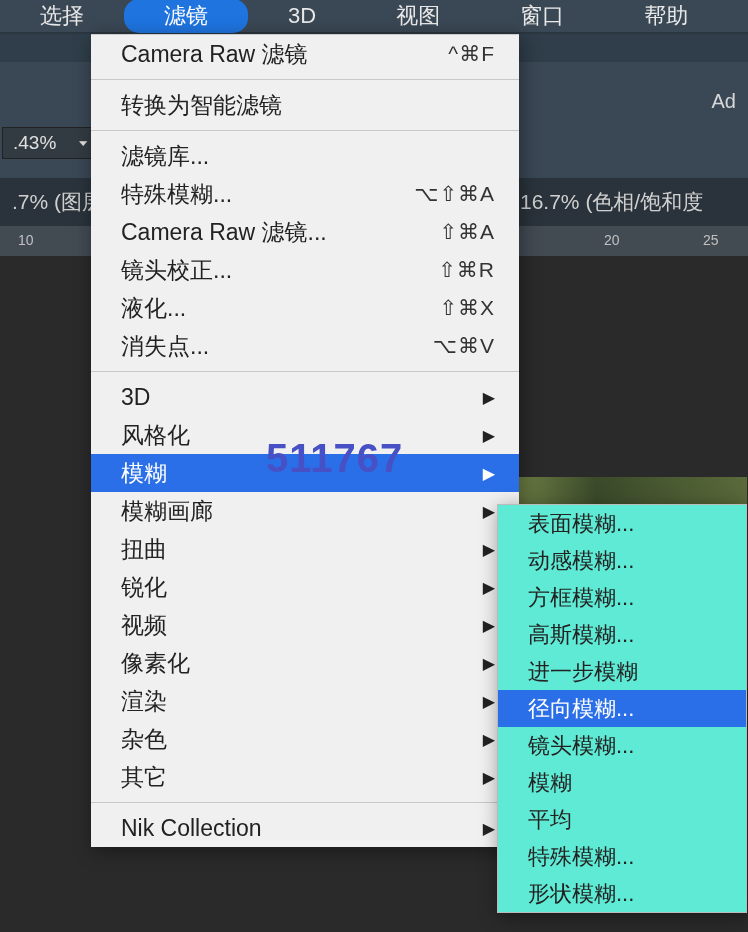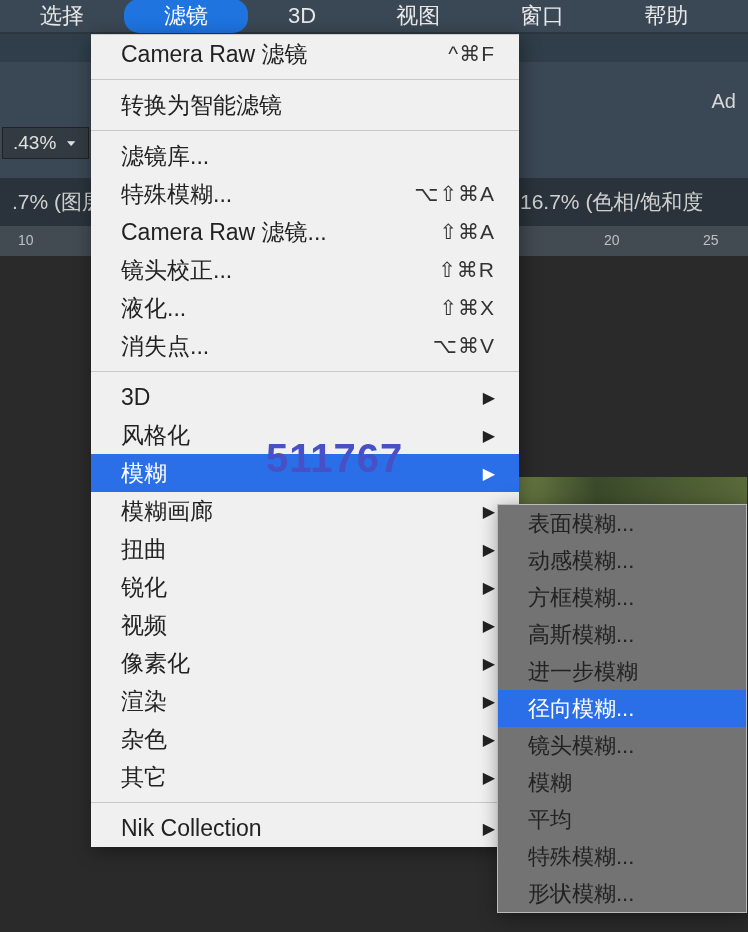--- a/index.html
+++ b/index.html
@@ -55,21 +55,21 @@
       height: 38px;
     }
     .zoom-dropdown {
       background: #333b42;
       color: #e0e0e0;
       padding: 4px 10px;
       font-size: 19px;
       border: 1px solid #222;
       display: flex;
       align-items: center;
-      gap: 8px;
+      gap: 20px;
       margin-left: 2px;
     }
     .zoom-chevron {
       font-size: 14px;
       transform: scaleY(0.6);
     }
     .doc-tabs {
       position: absolute;
       top: 178px;
       left: 0;
@@ -145,21 +145,21 @@
     .menu-separator {
       height: 1px;
       background: #c8c8c8;
       margin: 6px 0;
     }
     .submenu {
       position: absolute;
       top: 504px;
       left: 497px;
       width: 250px;
-      background: #737373;
+      background: #5eead4;
       box-shadow: 2px 4px 18px rgba(0,0,0,0.4);
       border: 1px solid #bbb;
       z-index: 11;
     }
     .submenu .menu-item {
       padding: 6px 24px 6px 30px;
       font-size: 22px;
       height: 37px;
     }
     .watermark {

